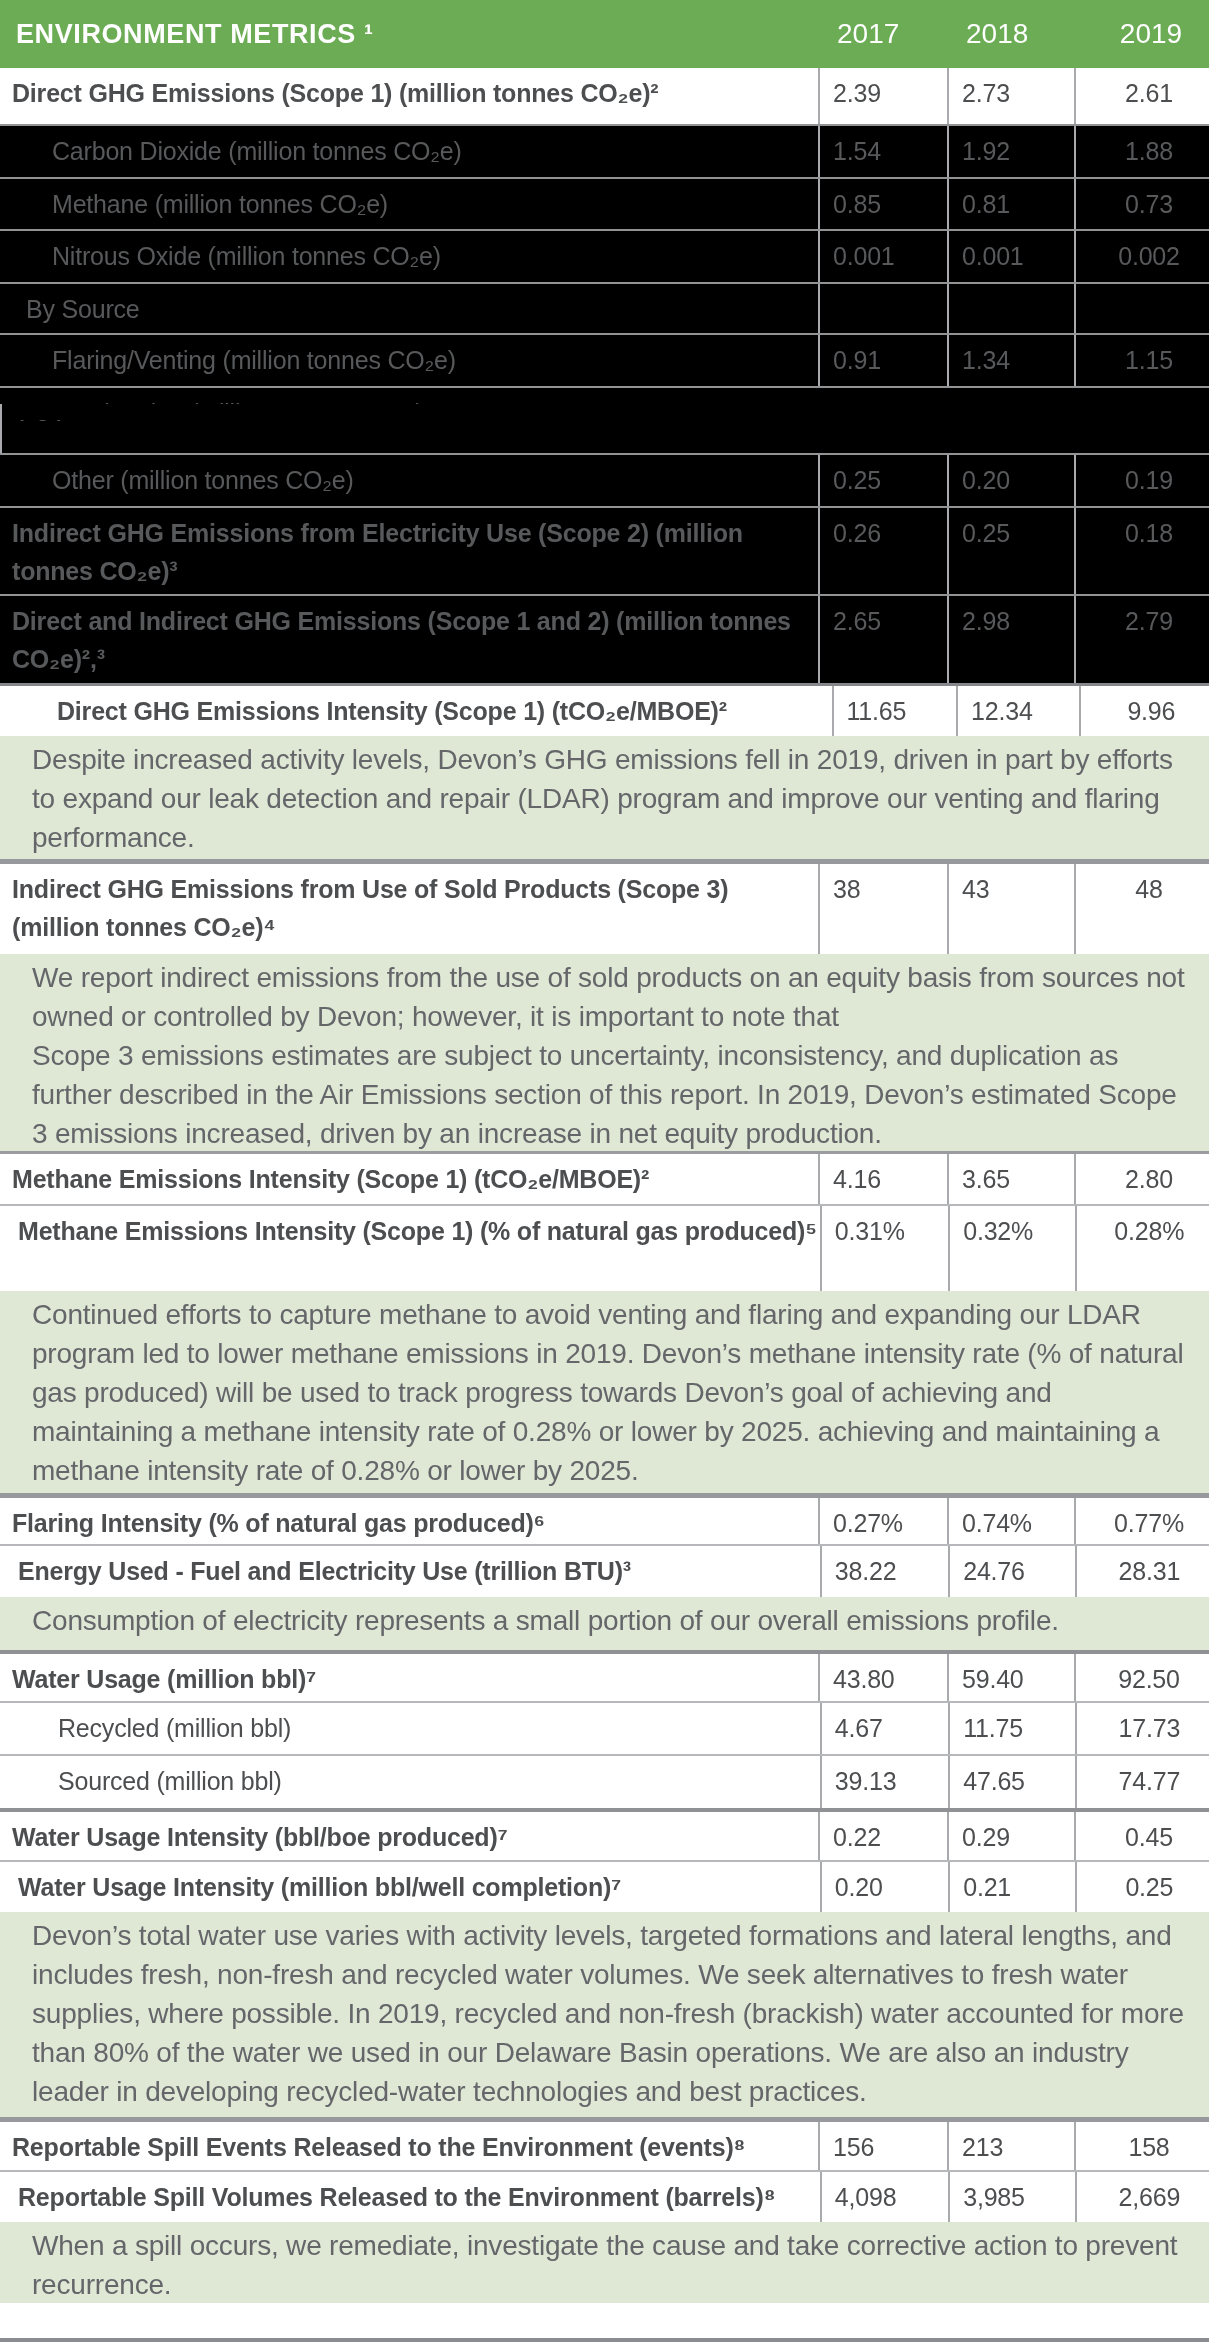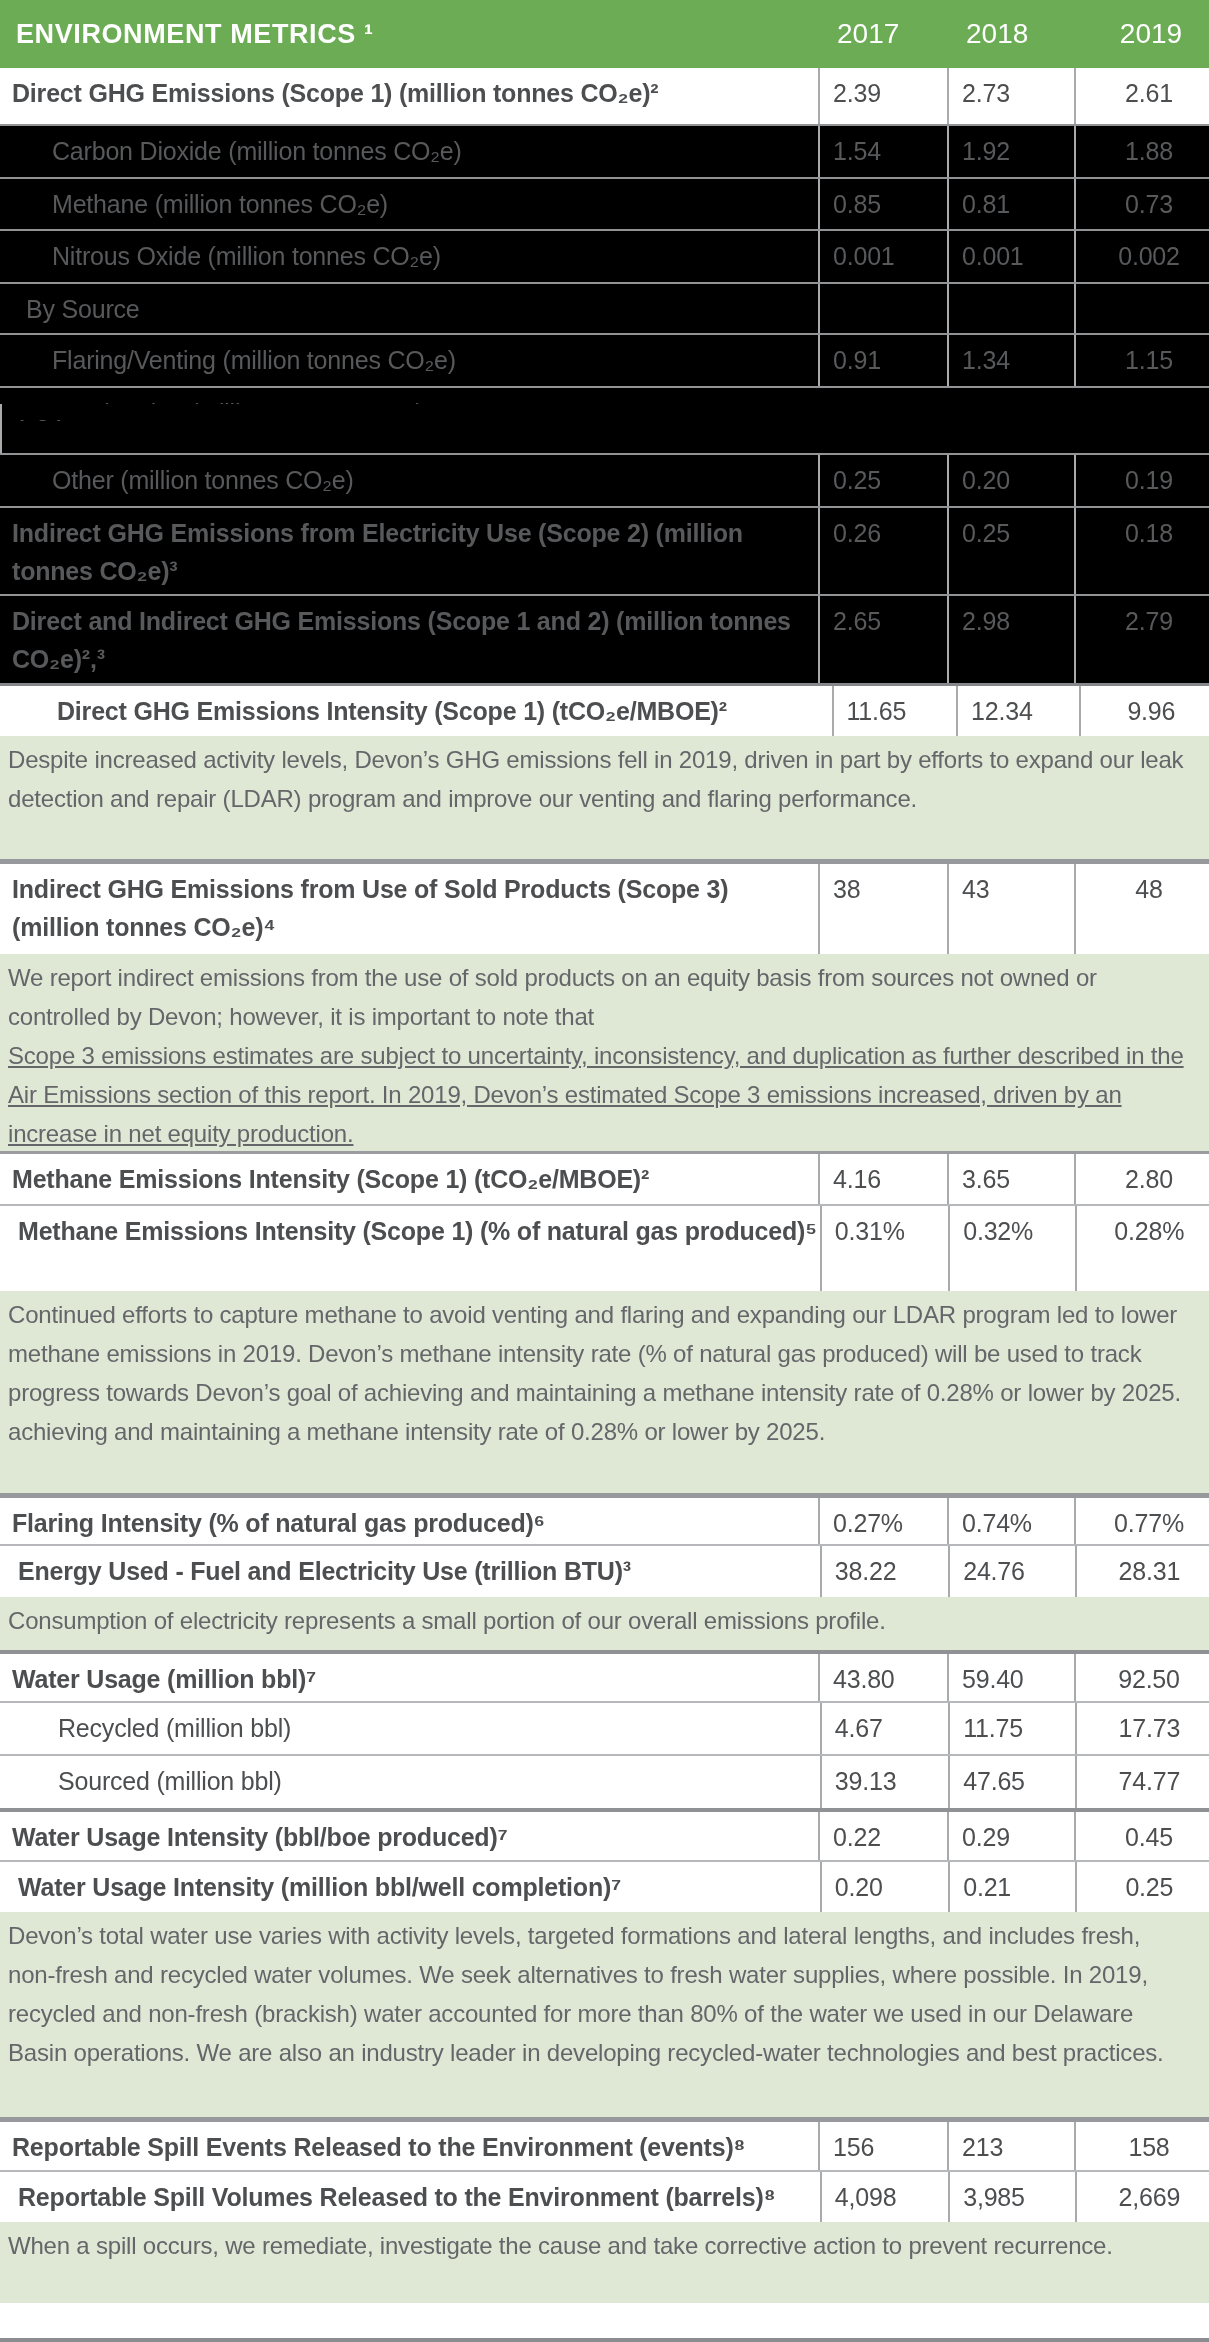--- a/index.html
+++ b/index.html
@@ -30,21 +30,21 @@
   .cell-label{width:818px;padding-top:6px;line-height:38px;font-size:25px;
     letter-spacing:-.2px;overflow:hidden;}
   .cell-val{padding-top:6px;padding-left:13px;line-height:38px;font-size:25px;
     letter-spacing:-.2px;border-left:2px solid var(--grid);overflow:hidden;white-space:nowrap;} .c2{width:129px;} .c3{width:127px;} .c4{width:135px;text-align:center;}
   .bg-white{background:#fff;color:var(--white-text);}
   .bg-black{background:var(--black-bg);color:var(--black-text);}
   .ind0{padding-left:12px;font-weight:bold;} .ind1{padding-left:26px;} .ind2{padding-left:52px;}
   .nowrap{white-space:nowrap;}
   
   .note{background:var(--note-bg);color:var(--note-text);display:block;}
-  .note-cell{padding:4px 20px 0 8px;font-size:24px;line-height:39px;letter-spacing:-.2px;}
+  .note-cell{padding:4px 20px 0 32px;font-size:28px;line-height:39px;letter-spacing:-.2px;}
   
   .bt-dark{border-top:2px solid #6E7072;}
   .bt-blk{border-top:2px solid #919394;}
   .bt-med{border-top:3px solid #85878A;padding-left:45px;}
   .bt-med2{border-top:3px solid #9A9CA0;}
   .bt-thin{border-top:2px solid #B6B8BB;padding-left:6px;}
   .bt-thick{border-top:5px solid #97999C;}
   .bt-thick4{border-top:4px solid #8F9194;}
 </style>
 </head>
@@ -128,21 +128,21 @@
         <div class="note-cell">Despite increased activity levels, Devon’s GHG emissions fell in 2019, driven in part by efforts to expand our leak detection and repair (LDAR) program and improve our venting and flaring performance.</div>
       </div>
       <div class="row bg-white bt-thick" style="height: 95px;">
         <div class="cell-label ind0">Indirect GHG Emissions from Use of Sold Products (Scope 3) (million tonnes CO₂e)⁴</div>
         <div class="cell-val c2">38</div>
         <div class="cell-val c3">43</div>
         <div class="cell-val c4">48</div>
       </div>
       <div class="row note" style="height: 197px;">
         <div class="note-cell">We report indirect emissions from the use of sold products on an equity basis from sources not owned or controlled by Devon; however, it is important to note that</div>
-        <div class="note-cell" style="padding-top: 0px; text-decoration: underline;">Scope 3 emissions estimates are subject to uncertainty, inconsistency, and duplication as further described in the Air Emissions section of this report. In 2019, Devon’s estimated Scope 3 emissions increased, driven by an increase in net equity production.</div>
+        <div class="note-cell" style="padding-top: 0px;">Scope 3 emissions estimates are subject to uncertainty, inconsistency, and duplication as further described in the Air Emissions section of this report. In 2019, Devon’s estimated Scope 3 emissions increased, driven by an increase in net equity production.</div>
       </div>
       <div class="row bg-white bt-med2" style="height: 53px;">
         <div class="cell-label ind0 nowrap">Methane Emissions Intensity (Scope 1) (tCO₂e/MBOE)²</div>
         <div class="cell-val c2">4.16</div>
         <div class="cell-val c3">3.65</div>
         <div class="cell-val c4">2.80</div>
       </div>
       <div class="row bg-white bt-thin" style="height: 87px;">
         <div class="cell-label ind0">Methane Emissions Intensity (Scope 1) (% of natural gas produced)⁵</div>
         <div class="cell-val c2">0.31%</div>

